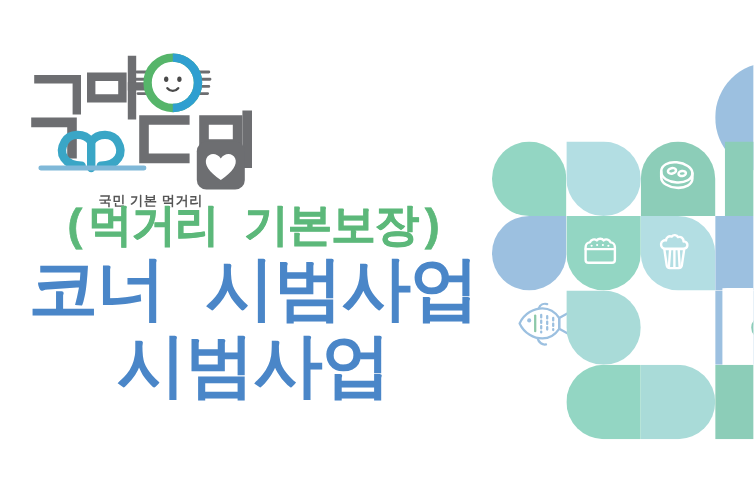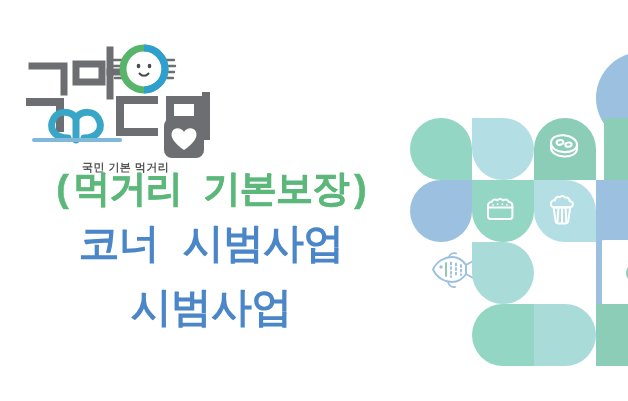--- a/index.html
+++ b/index.html
@@ -57,21 +57,21 @@
     white-space: nowrap;
     text-align: center;
   }
   #headline-green {
     font-size: 37px;
     line-height: 46px;
     color: #5cb87a;
     -webkit-text-stroke: 0.6px #5cb87a;
   }
   .headline-blue {
-    font-size: 41px;
+    font-size: 58px;
     line-height: 56px;
     color: #4a86c8;
     -webkit-text-stroke: 1.1px #ffffff;
     paint-order: stroke fill;
     text-shadow:
       1.6px 0 0 #ffffff, -1.6px 0 0 #ffffff,
       0 1.6px 0 #ffffff, 0 -1.6px 0 #ffffff,
       1.2px 1.2px 0 #ffffff, -1.2px 1.2px 0 #ffffff,
       1.2px -1.2px 0 #ffffff, -1.2px -1.2px 0 #ffffff;
   }

